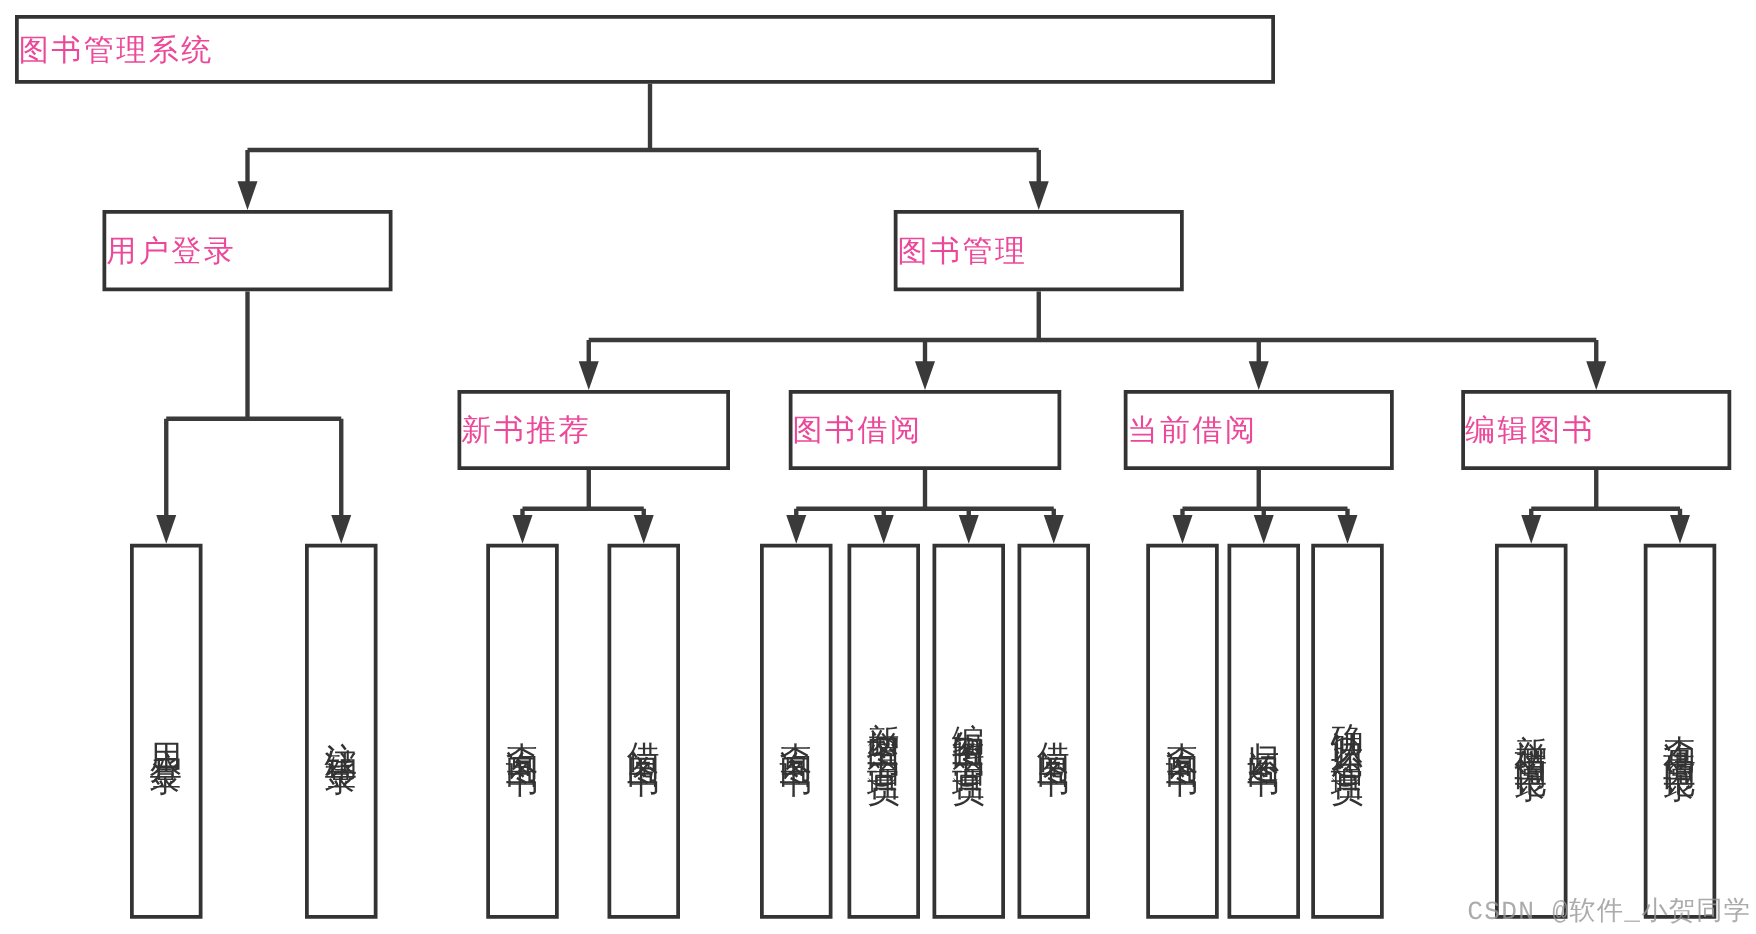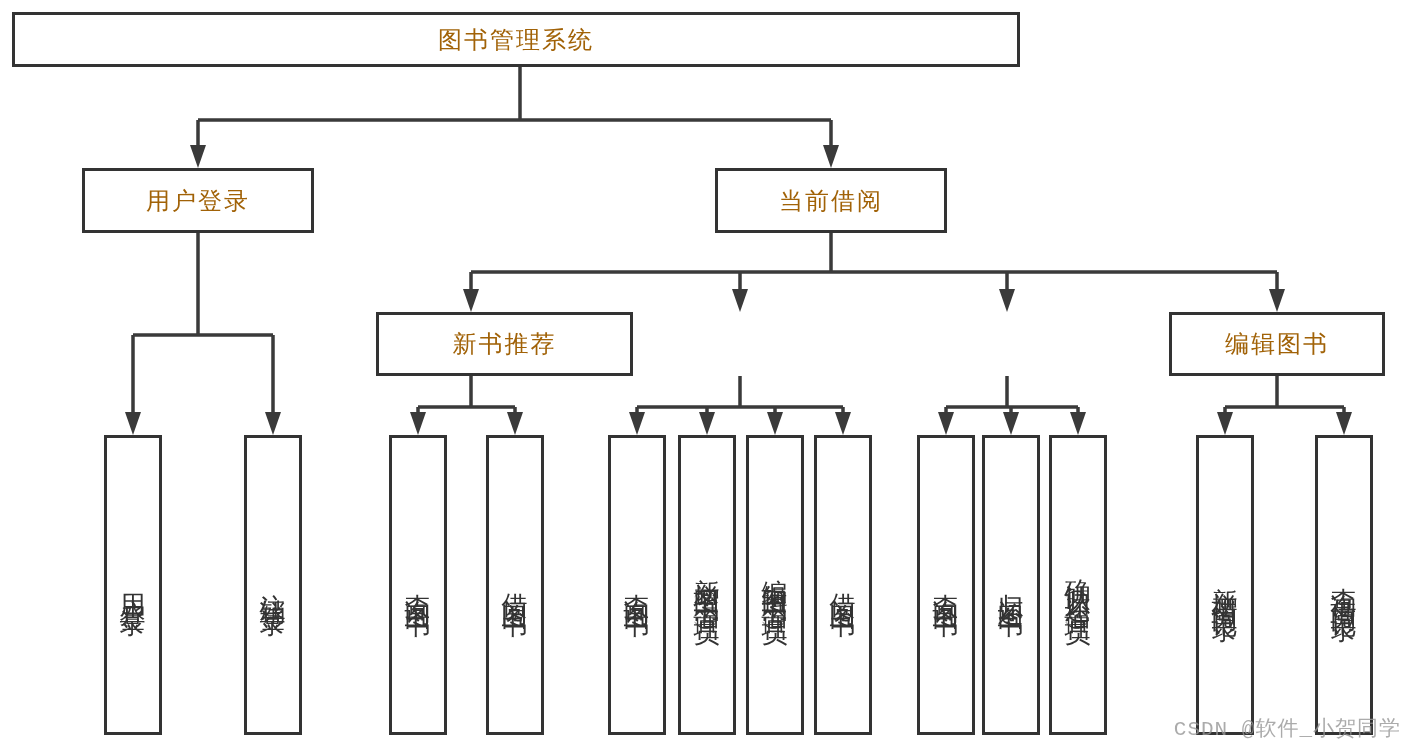--- a/index.html
+++ b/index.html
@@ -16,22 +16,22 @@
     left: 0; top: 0;
     width: 1405px; height: 747px;
   }
   .node {
     position: absolute;
     box-sizing: border-box;
     border: 3px solid #333333;
     background: #ffffff;
     display: flex;
     align-items: center;
-    justify-content: center;
-    color: #a16207;
+    justify-content: flex-start;
+    color: #ec4899;
     font-size: 24px;
     letter-spacing: 2px;
     white-space: nowrap;
   }
   .root  { left: 12px;  top: 12px;  width: 1008px; height: 55px; }
   .lvl2  { top: 168px; width: 232px; height: 65px; }
   .lvl3  { top: 312px; height: 64px; }
   .leaf {
     position: absolute;
     box-sizing: border-box;
@@ -109,25 +109,31 @@
   </svg>
 
   <div class="node root">
     <span>图书管理系统</span>
   </div>
 
   <div class="node lvl2" style="left:82px;">
     <span>用户登录</span>
   </div>
   <div class="node lvl2" style="left:715px;">
-    <span>当前借阅</span>
+    <span>图书管理</span>
   </div>
 
-  <div class="node lvl3" style="left:376px; width:257px;">
+  <div class="node lvl3" style="left:366px; width:218px;">
     <span>新书推荐</span>
+  </div>
+  <div class="node lvl3" style="left:631px; width:218px;">
+    <span>图书借阅</span>
+  </div>
+  <div class="node lvl3" style="left:899px; width:216px;">
+    <span>当前借阅</span>
   </div>
   <div class="node lvl3" style="left:1169px; width:216px;">
     <span>编辑图书</span>
   </div>
 
   <div class="leaf" style="left:104px;">
     <span>用户登录</span>
   </div>
   <div class="leaf" style="left:244px;">
     <span>注销登录</span>

